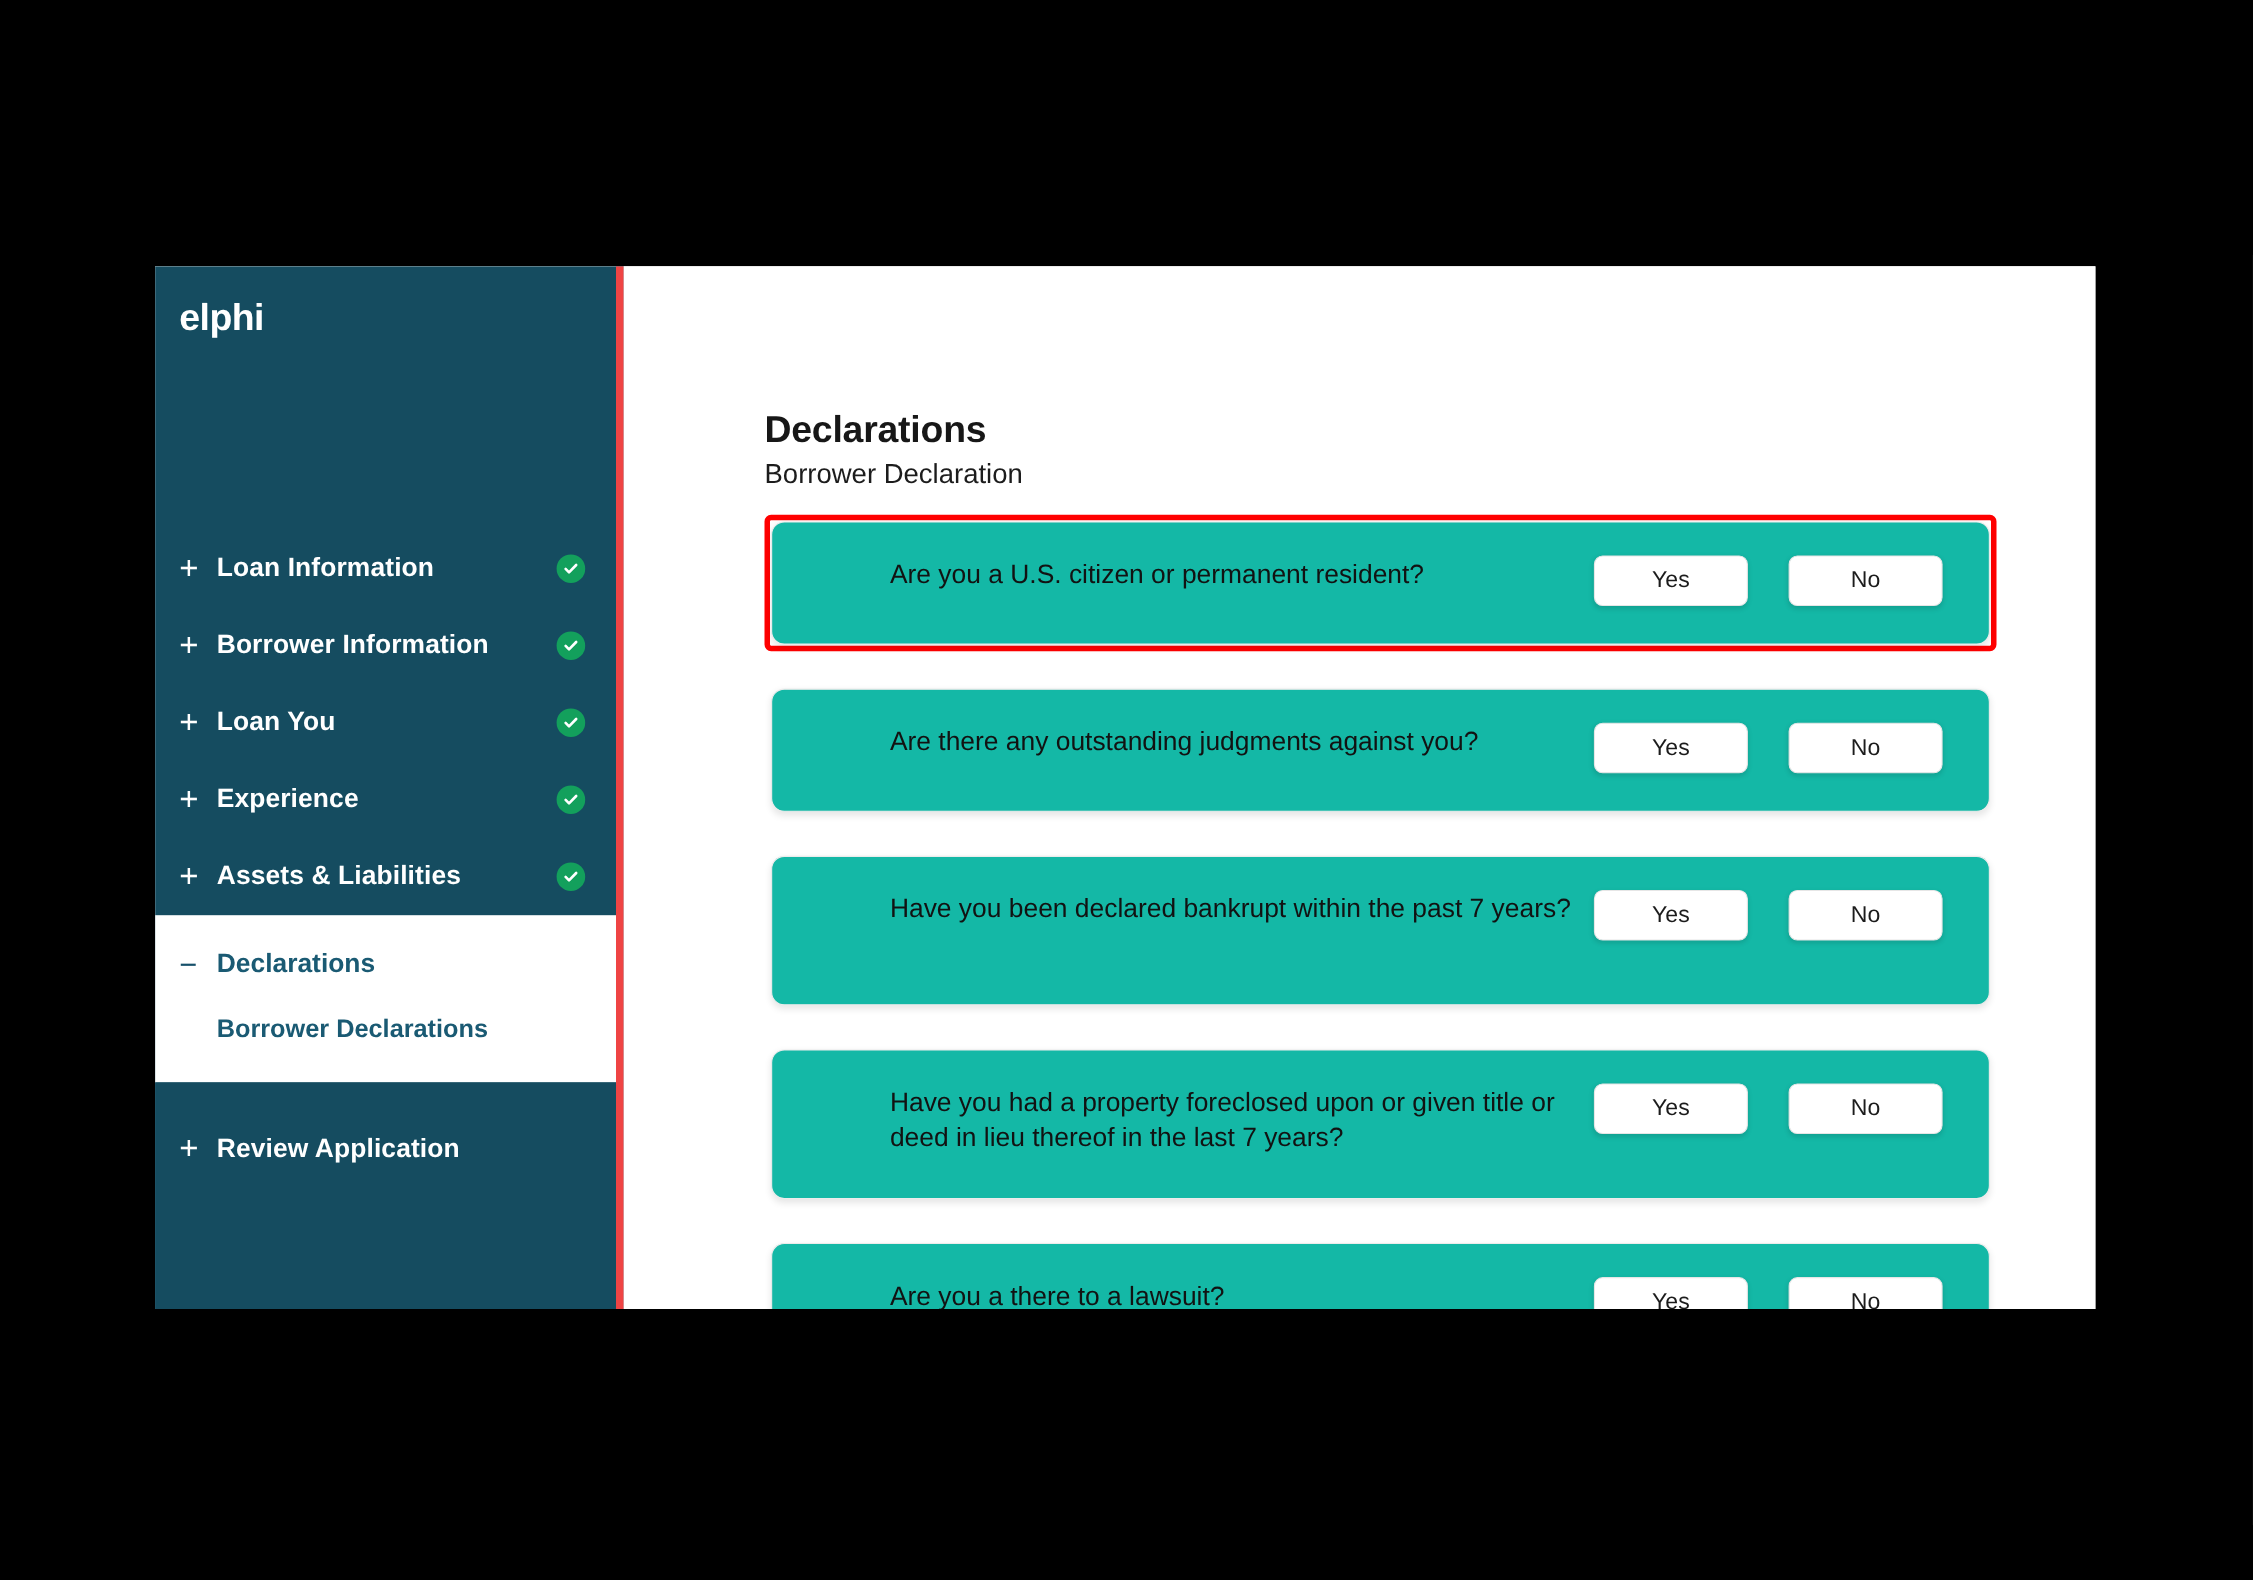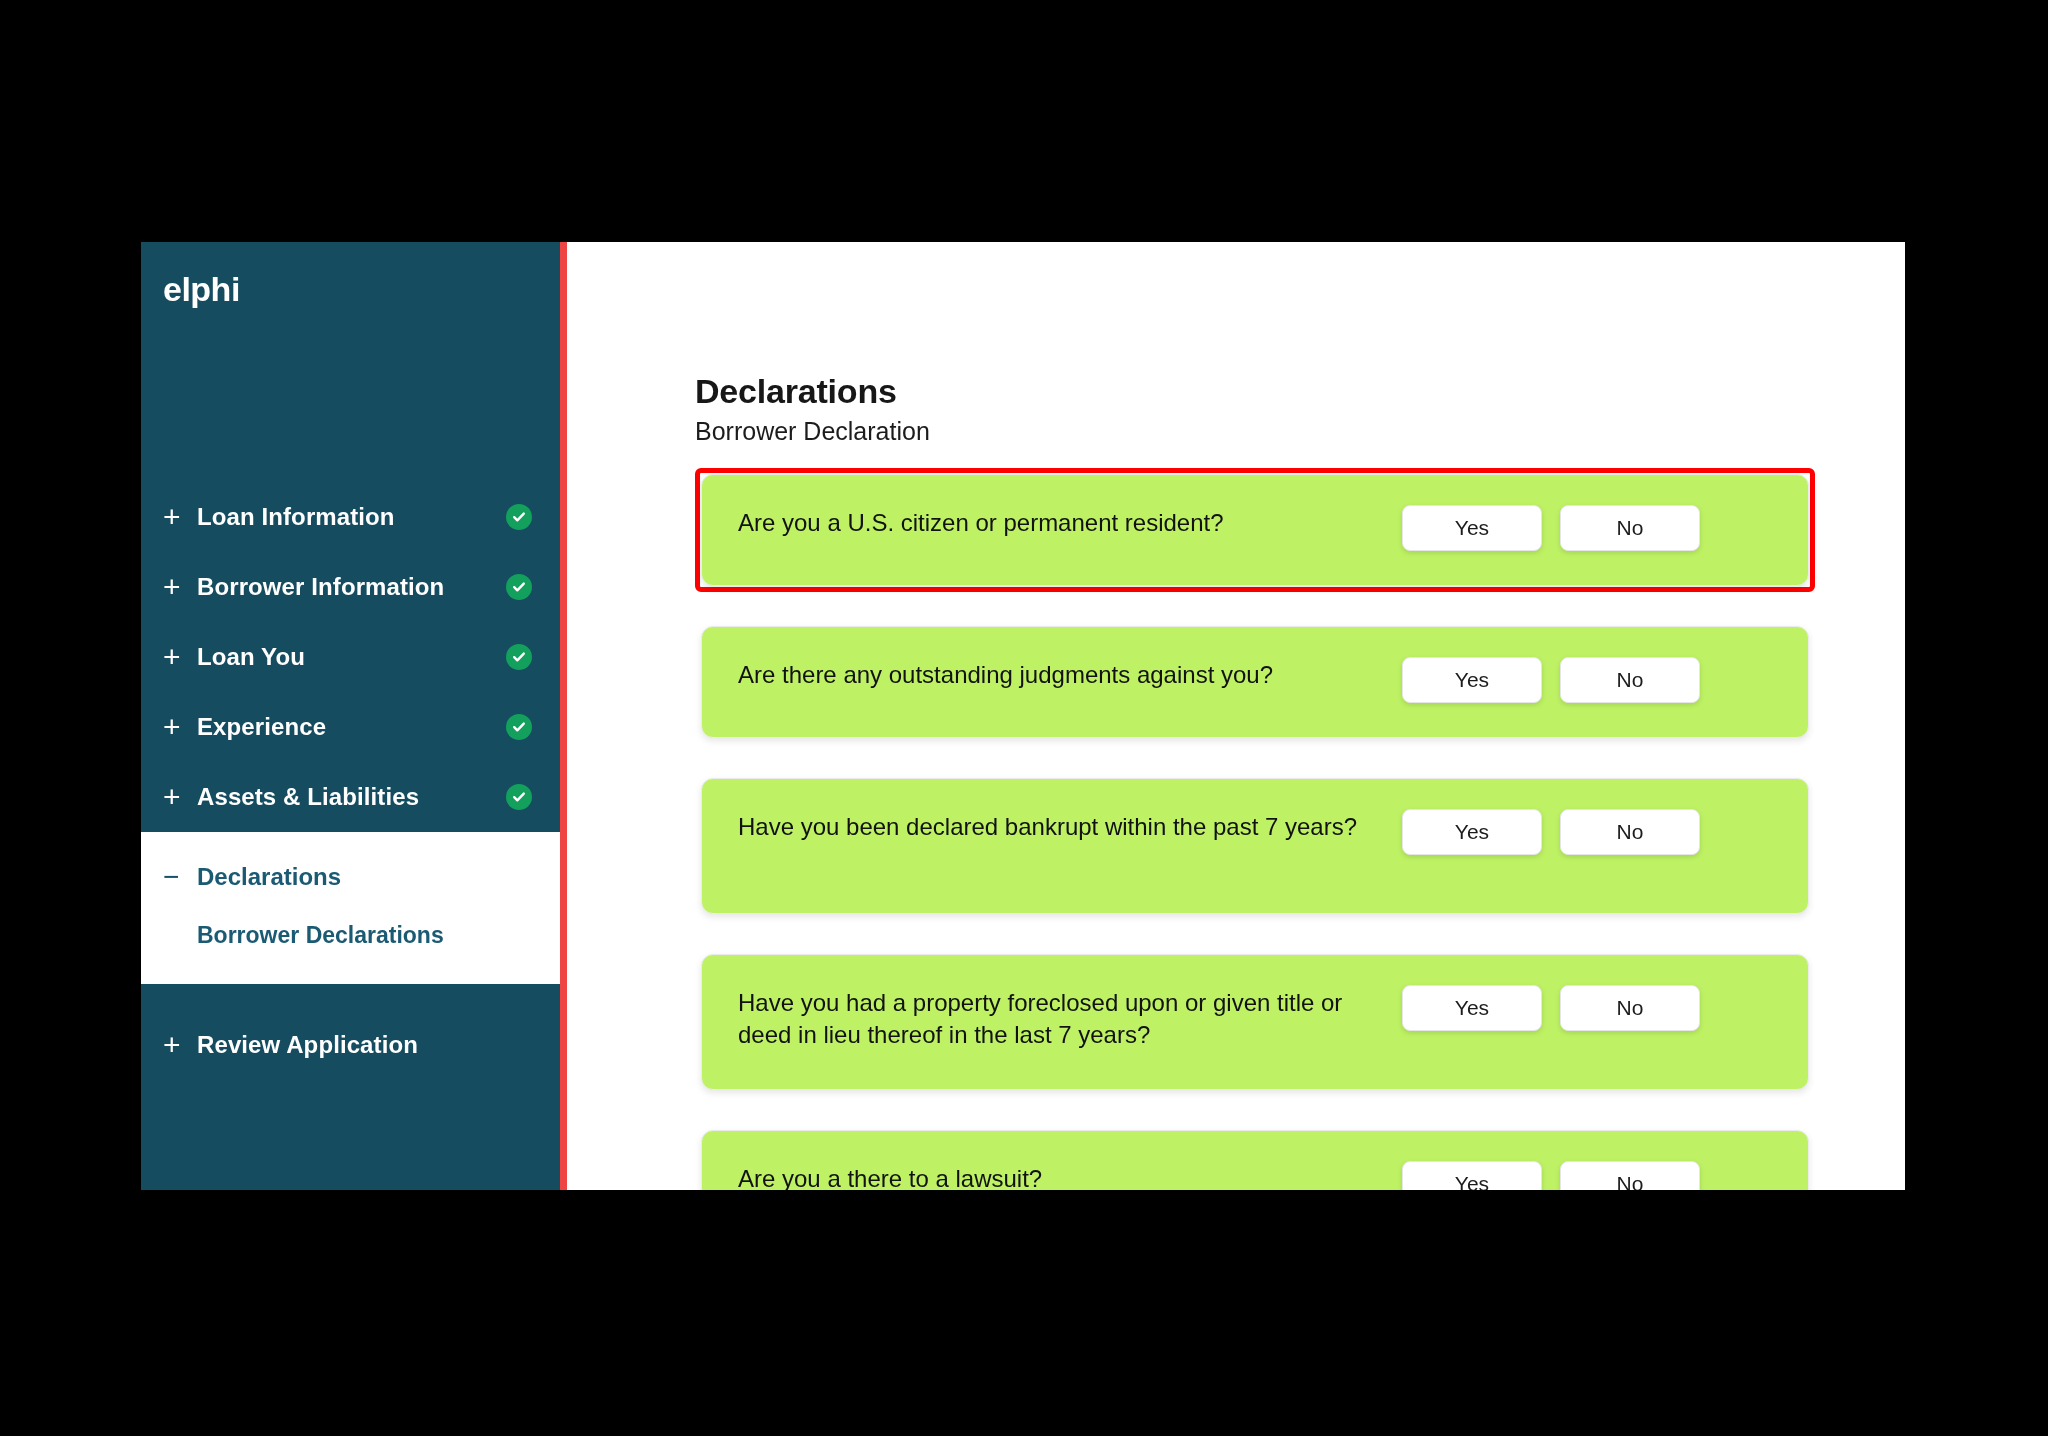--- a/index.html
+++ b/index.html
@@ -167,47 +167,47 @@
     border-radius: 6px;
     padding: 3px;
   }
   .question-card-wrap.highlighted {
     border-color: #FF0000;
     border-width: 5px;
     padding: 1px;
   }
 
   .question-card {
-    background: #bef264;
+    background: #14b8a6;
     border: 1px solid #ececec;
     border-radius: 12px;
     box-shadow: 0 3px 7px rgba(0,0,0,0.10);
     min-height: 112px;
     display: flex;
     align-items: flex-start;
-    padding: 30px 16px 30px 36px;
+    padding: 30px 42px 30px 36px;
+    justify-content: flex-end;
   }
   .question-card.tall { min-height: 136px; }
 
   .question-text {
     flex: 1 1 auto;
     font-size: 24px;
     line-height: 1.32;
     color: #121212;
     font-weight: 400;
     max-width: 640px;
     padding-top: 2px;
   }
 
   .answer-buttons {
     flex: 0 0 auto;
     display: flex;
-    gap: 18px;
+    gap: 37px;
     padding-top: 0px;
-    margin-left: 24px;
   }
   .answer-btn {
     width: 140px;
     height: 46px;
     border: 1px solid #e6e6e6;
     border-radius: 8px;
     background: #ffffff;
     box-shadow: 0 2px 5px rgba(0,0,0,0.13);
     font-family: "Liberation Sans", sans-serif;
     font-size: 21px;

